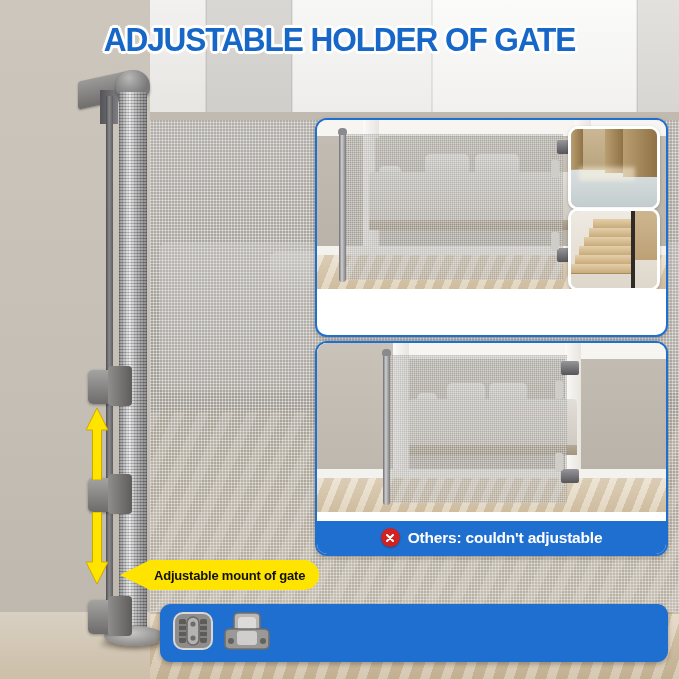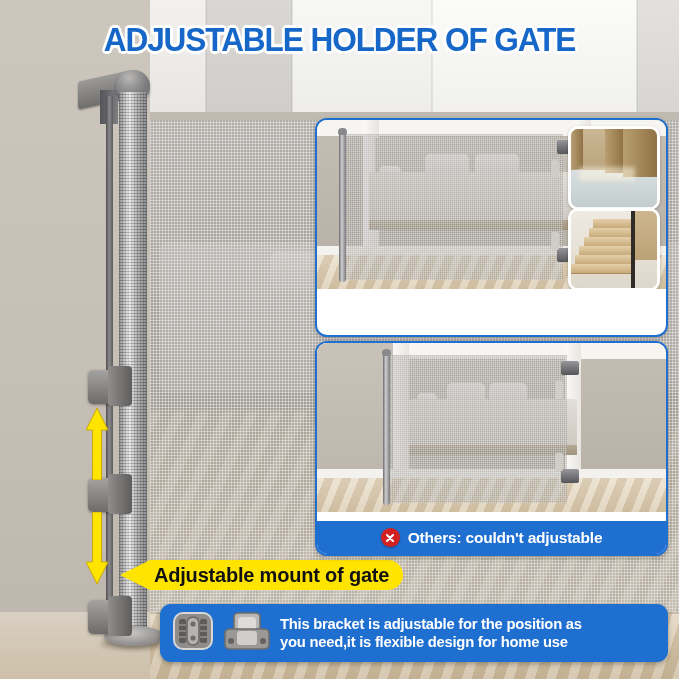--- a/index.html
+++ b/index.html
@@ -100,21 +100,21 @@
   
   .arrow-up{position:absolute;left:86px;top:408px;width:22px;height:72px;}
   .arrow-dn{position:absolute;left:86px;top:512px;width:22px;height:72px;}
   .arrow-up svg,.arrow-dn svg{display:block;width:100%;height:100%;}
 
   
   .callout{position:absolute;left:120px;top:560px;height:30px;display:flex;align-items:center;}
   .callout-tip{width:30px;height:30px;}
   .callout-body{height:30px;display:flex;align-items:center;background:#ffe400;
     border-radius:0 15px 15px 0;padding:0 14px 0 4px;}
-  .callout-text{font-size:20px;font-weight:700;color:#111;white-space:nowrap;letter-spacing:-.2px;}
+  .callout-text{font-size:13px;font-weight:700;color:#111;white-space:nowrap;letter-spacing:-.2px;}
 
   
   .panel{position:absolute;left:315px;width:349px;border:2px solid #1f6fd0;border-radius:12px;
     background:#fff;overflow:hidden;box-shadow:0 2px 5px rgba(0,0,0,.22);}
   .panel-top{top:118px;height:215px;}
   .panel-bot{top:341px;height:211px;}
   .photo{position:relative;width:100%;height:169px;overflow:hidden;background:#c5bfb6;}
 
   
   .sc-wall{position:absolute;inset:0;background:linear-gradient(180deg,#c4bdb3,#b6afa5);}
@@ -341,21 +341,17 @@
     <span class="icon-plate">
       <svg width="48" height="40" viewBox="0 0 48 40">
         <path d="M11 6 q0-4 5-4 h16 q5 0 5 4 v12 h-26 z" fill="#b9b8b6" stroke="#6f6e6c" stroke-width="1.6"></path>
         <path d="M15 9 q0-3 4-3 h10 q4 0 4 3 v9 h-18 z" fill="#dcdbd9"></path>
         <path d="M2 22 q0-4 6-4 h32 q6 0 6 4 v12 q0 4-6 4 h-32 q-6 0-6-4 z" fill="#9a9997" stroke="#6f6e6c" stroke-width="1.6"></path>
         <rect x="14" y="20" width="20" height="14" rx="3" fill="#cfcecc"></rect>
         <circle cx="8" cy="30" r="3" fill="#63625f"></circle>
         <circle cx="40" cy="30" r="3" fill="#63625f"></circle>
       </svg>
     </span>
-    <span class="info-text">
-      <span>This bracket is adjustable for the position as</span><br>
-      <span>you need,it is flexible design for home use</span>
-    </span>
   </div>
 
   <div class="title">ADJUSTABLE HOLDER OF GATE</div>
 
 </div>
 
 </body></html>

